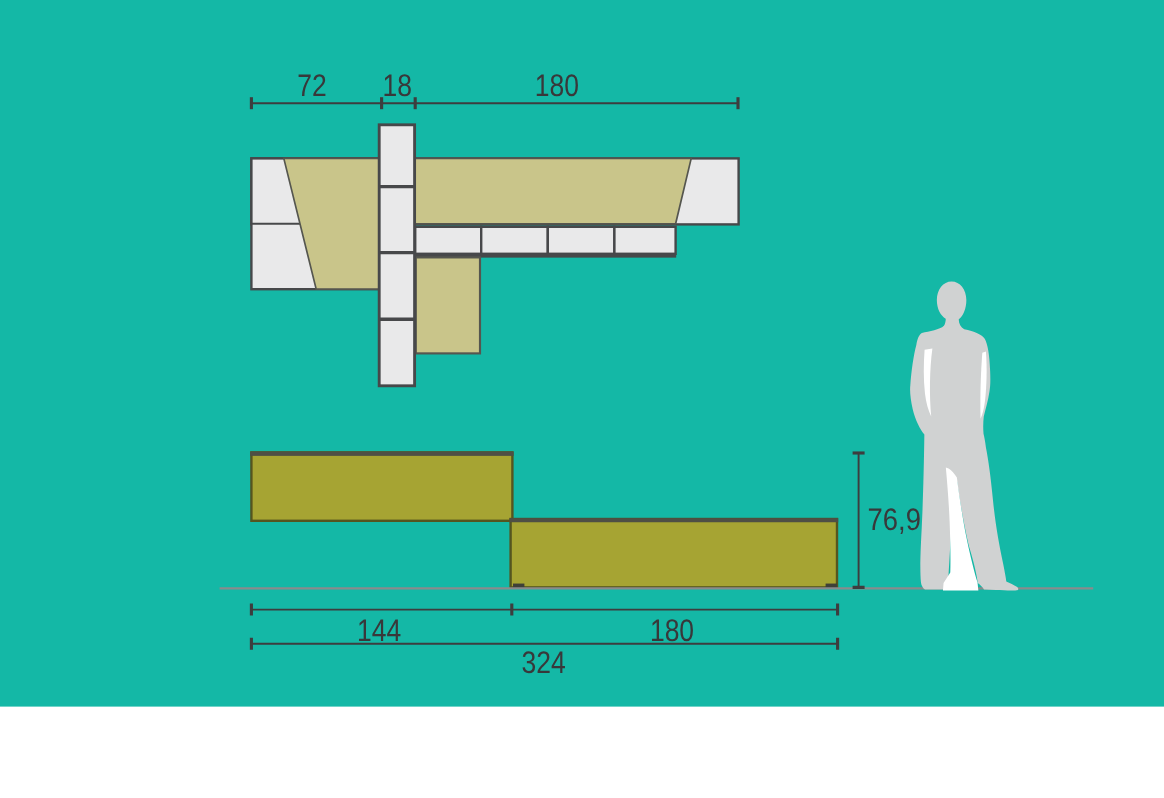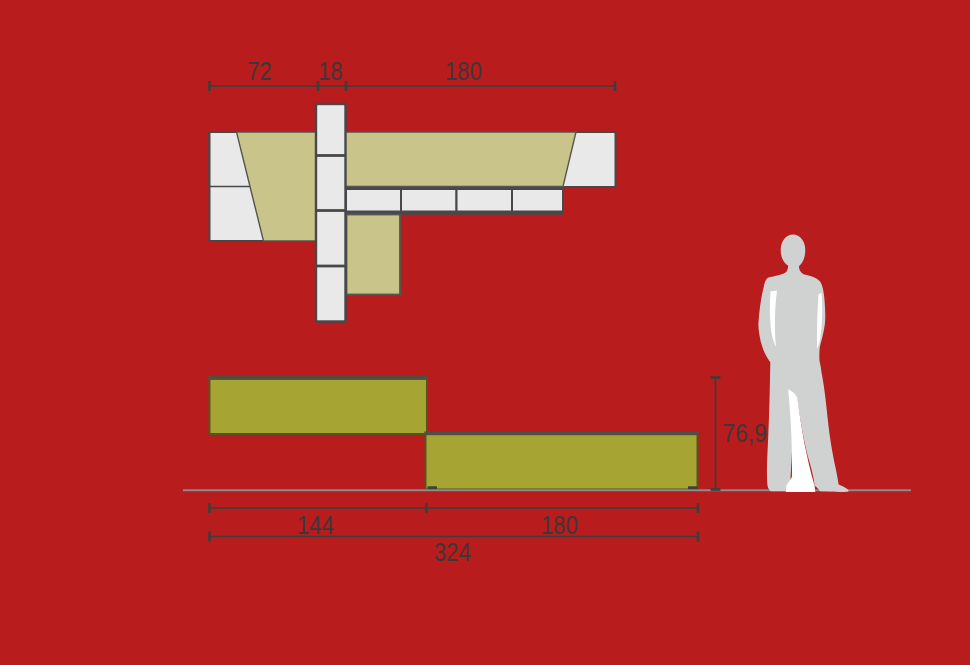--- a/index.html
+++ b/index.html
@@ -1,16 +1,16 @@
 <!DOCTYPE html>
 <html><head>
 <meta charset="utf-8">
 <style>
   html,body{margin:0;padding:0;background:#ffffff;}
-  .page{position:relative;width:970px;height:665px;background:#b91c1c;overflow:hidden;}
+  .page{position:relative;width:970px;height:589px;background:#14b8a6;overflow:hidden;}
   svg{position:absolute;left:0;top:0;}
   text{font-family:"Liberation Sans",sans-serif;fill:#38383a;}
 </style>
 </head>
 <body>
 <div class="page">
 <svg width="970" height="665" viewBox="0 0 970 665">
 
   <g stroke="#3d3d3e" stroke-width="1.6">
     <line x1="209.5" y1="86" x2="615" y2="86"></line>

